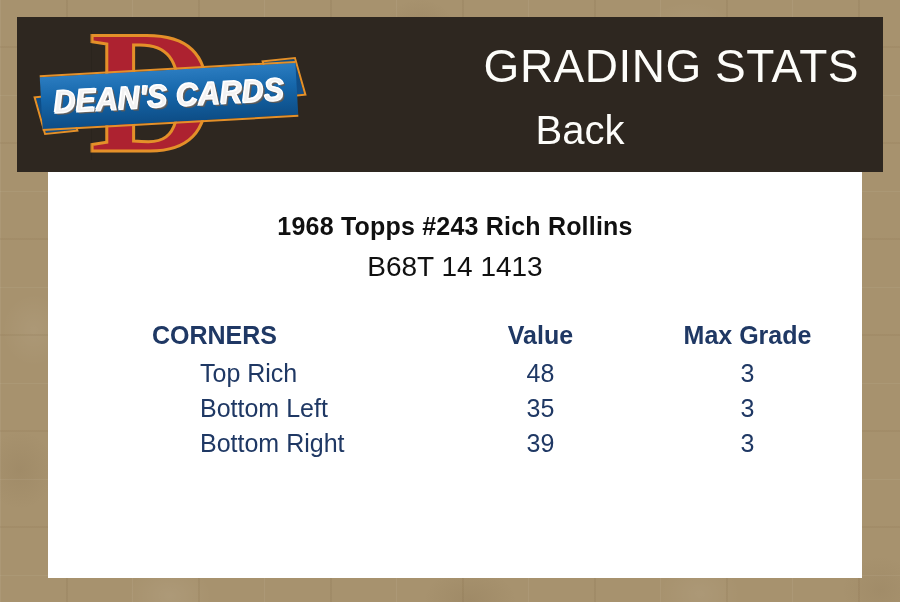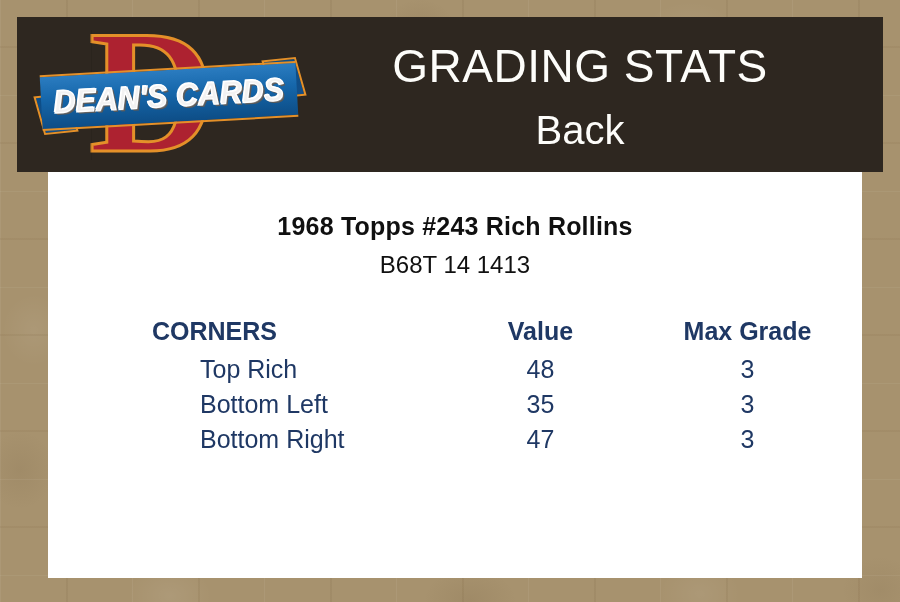--- a/index.html
+++ b/index.html
@@ -149,20 +149,21 @@
     flex: 1 1 auto;
     text-align: center;
     color: #fdfdfa;
     padding-right: 24px;
   }
   #grading-title {
     font-size: 46px;
     line-height: 56px;
     font-weight: normal;
     letter-spacing: 0.5px;
+    text-align: right;
   }
   #grading-subtitle {
     font-size: 40px;
     line-height: 44px;
     font-weight: normal;
     margin-top: 14px;
   }
 
   
   #content-panel {
@@ -179,21 +180,21 @@
   #card-title {
     text-align: center;
     font-size: 25px;
     font-weight: bold;
     color: #101010;
     margin-top: 40px;
     letter-spacing: 0.2px;
   }
   #card-subtitle {
     text-align: center;
-    font-size: 24px;
+    font-size: 28px;
     font-weight: normal;
     color: #101010;
     margin-top: 10px;
   }
 
   
   #stats-table {
     margin-top: 35px;
     width: 100%;
     border-collapse: collapse;
@@ -260,19 +261,19 @@
         <td class="col-value">48</td>
         <td class="col-max">3</td>
       </tr>
       <tr>
         <td class="col-label row-label">Bottom Left</td>
         <td class="col-value">35</td>
         <td class="col-max">3</td>
       </tr>
       <tr>
         <td class="col-label row-label">Bottom Right</td>
-        <td class="col-value">47</td>
+        <td class="col-value">39</td>
         <td class="col-max">3</td>
       </tr>
     </tbody>
   </table>
 
 </div>
 
 </body></html>

